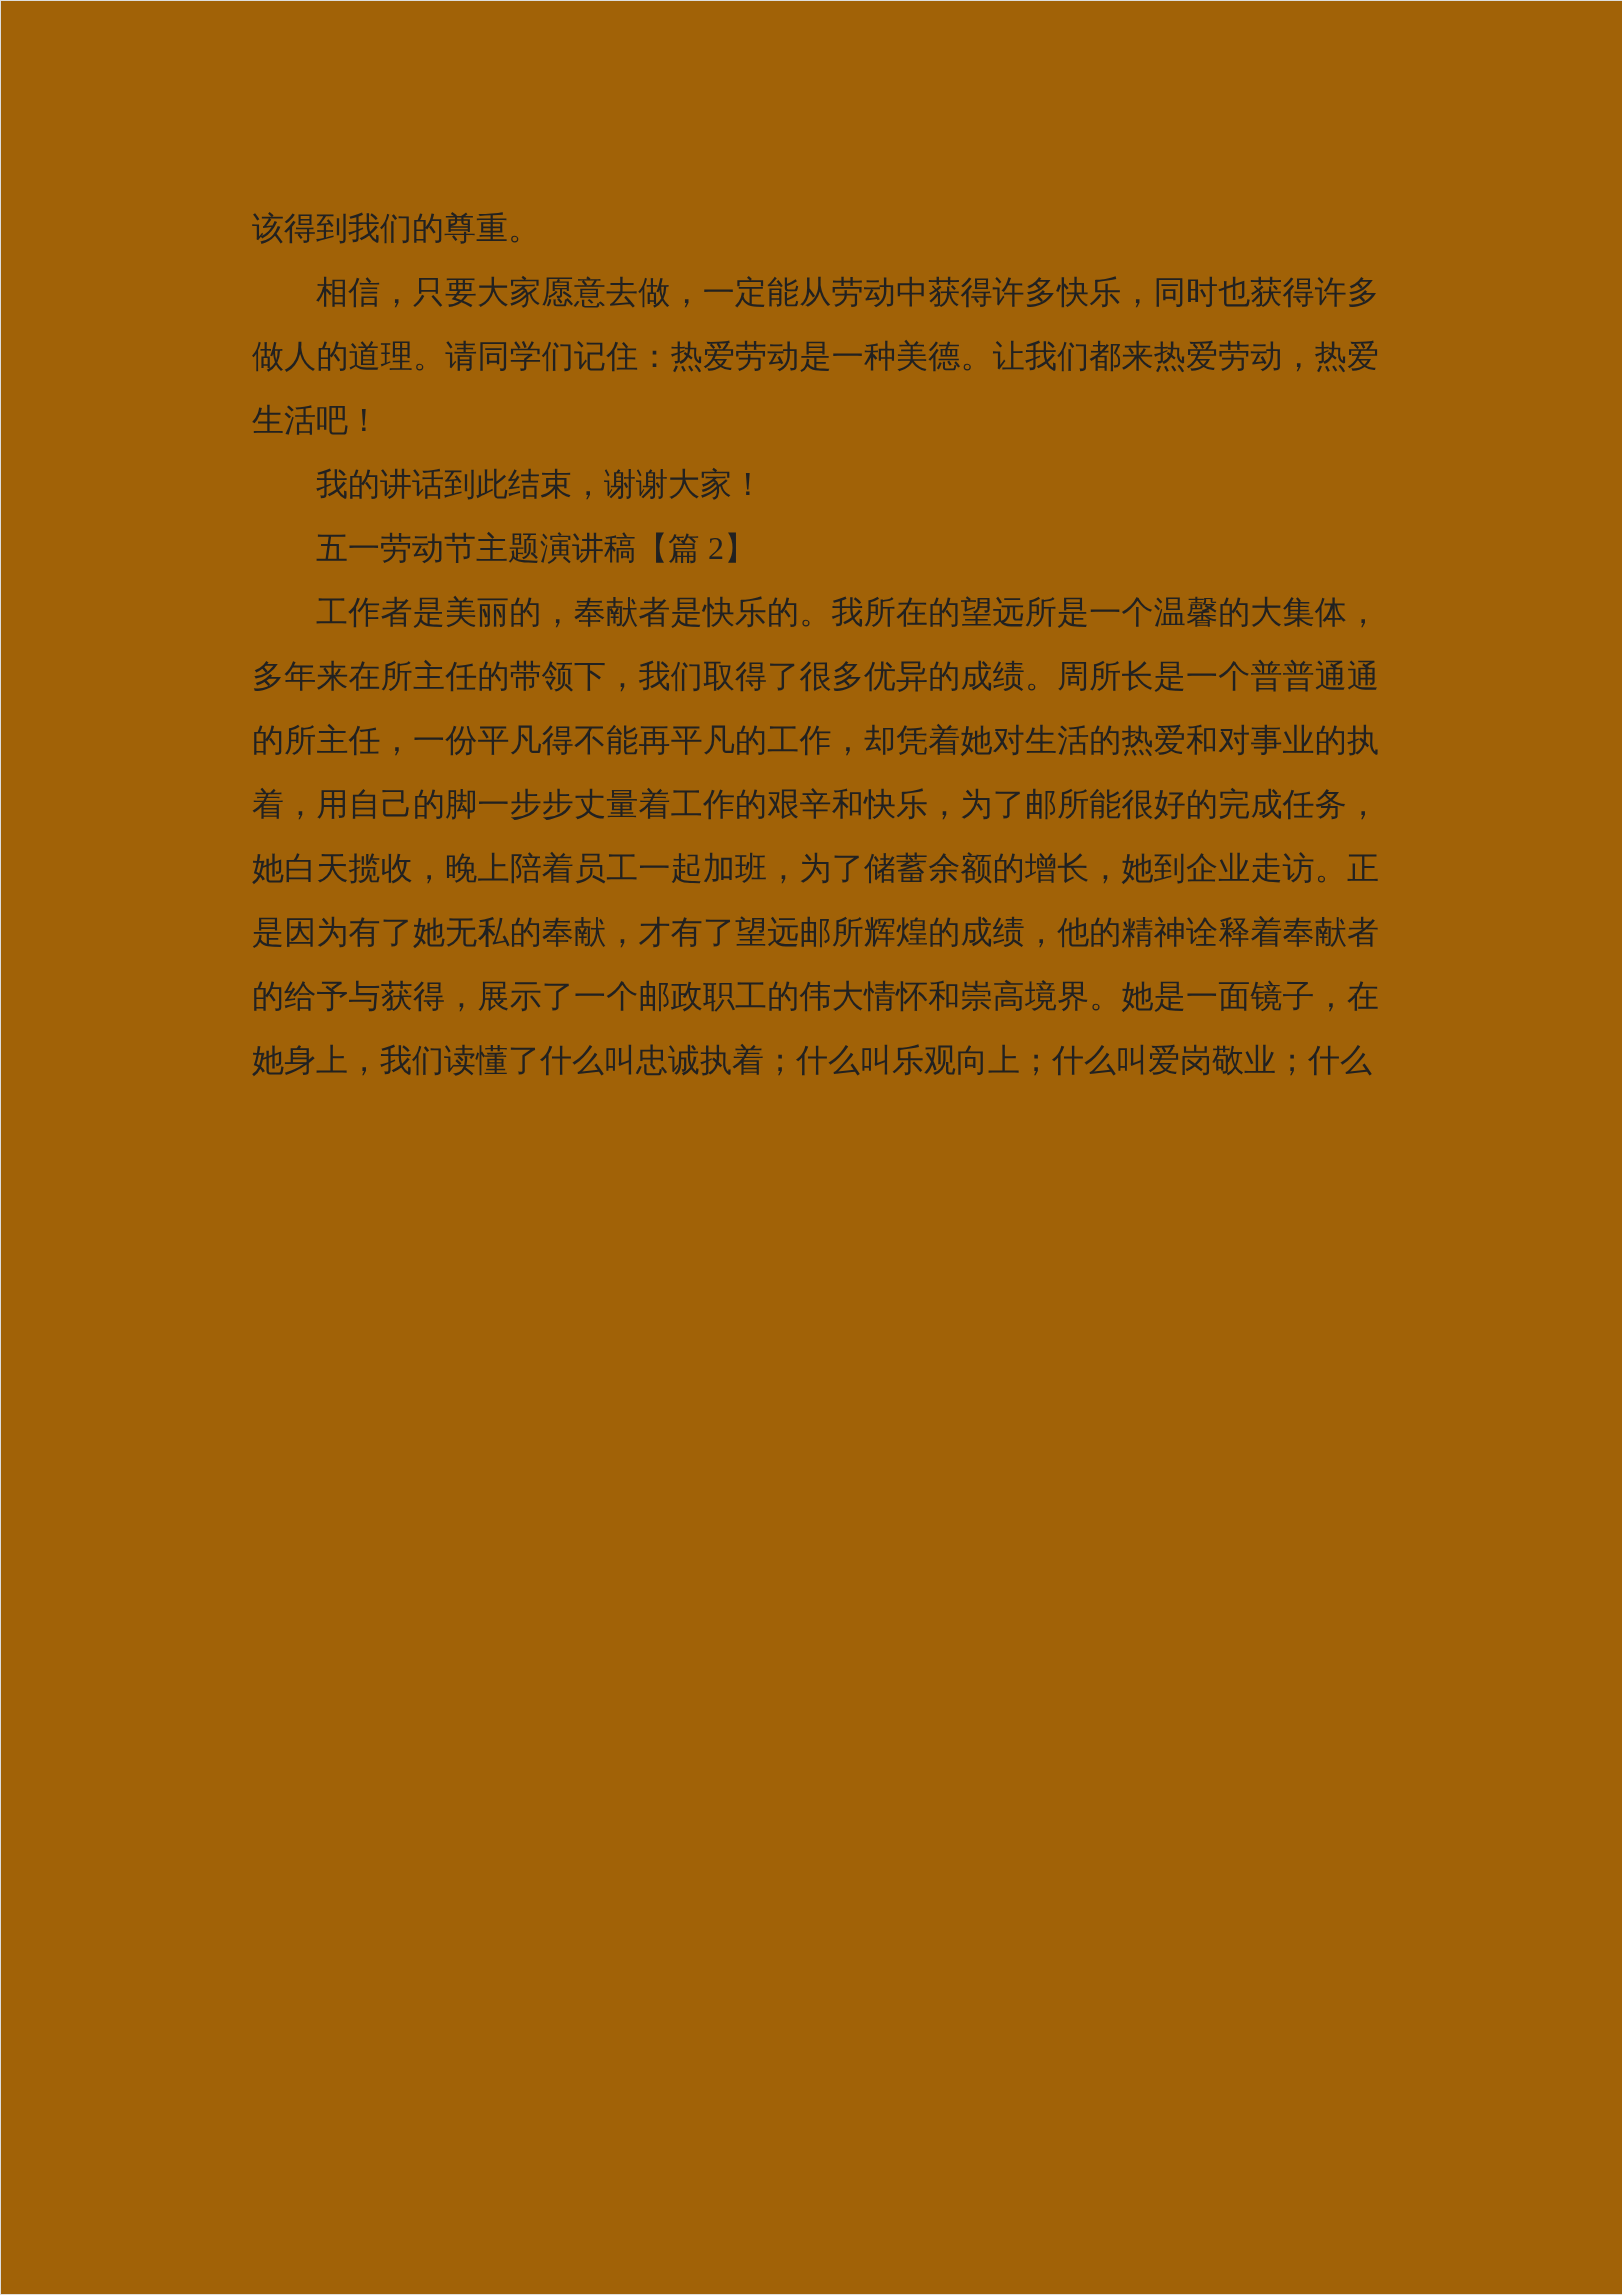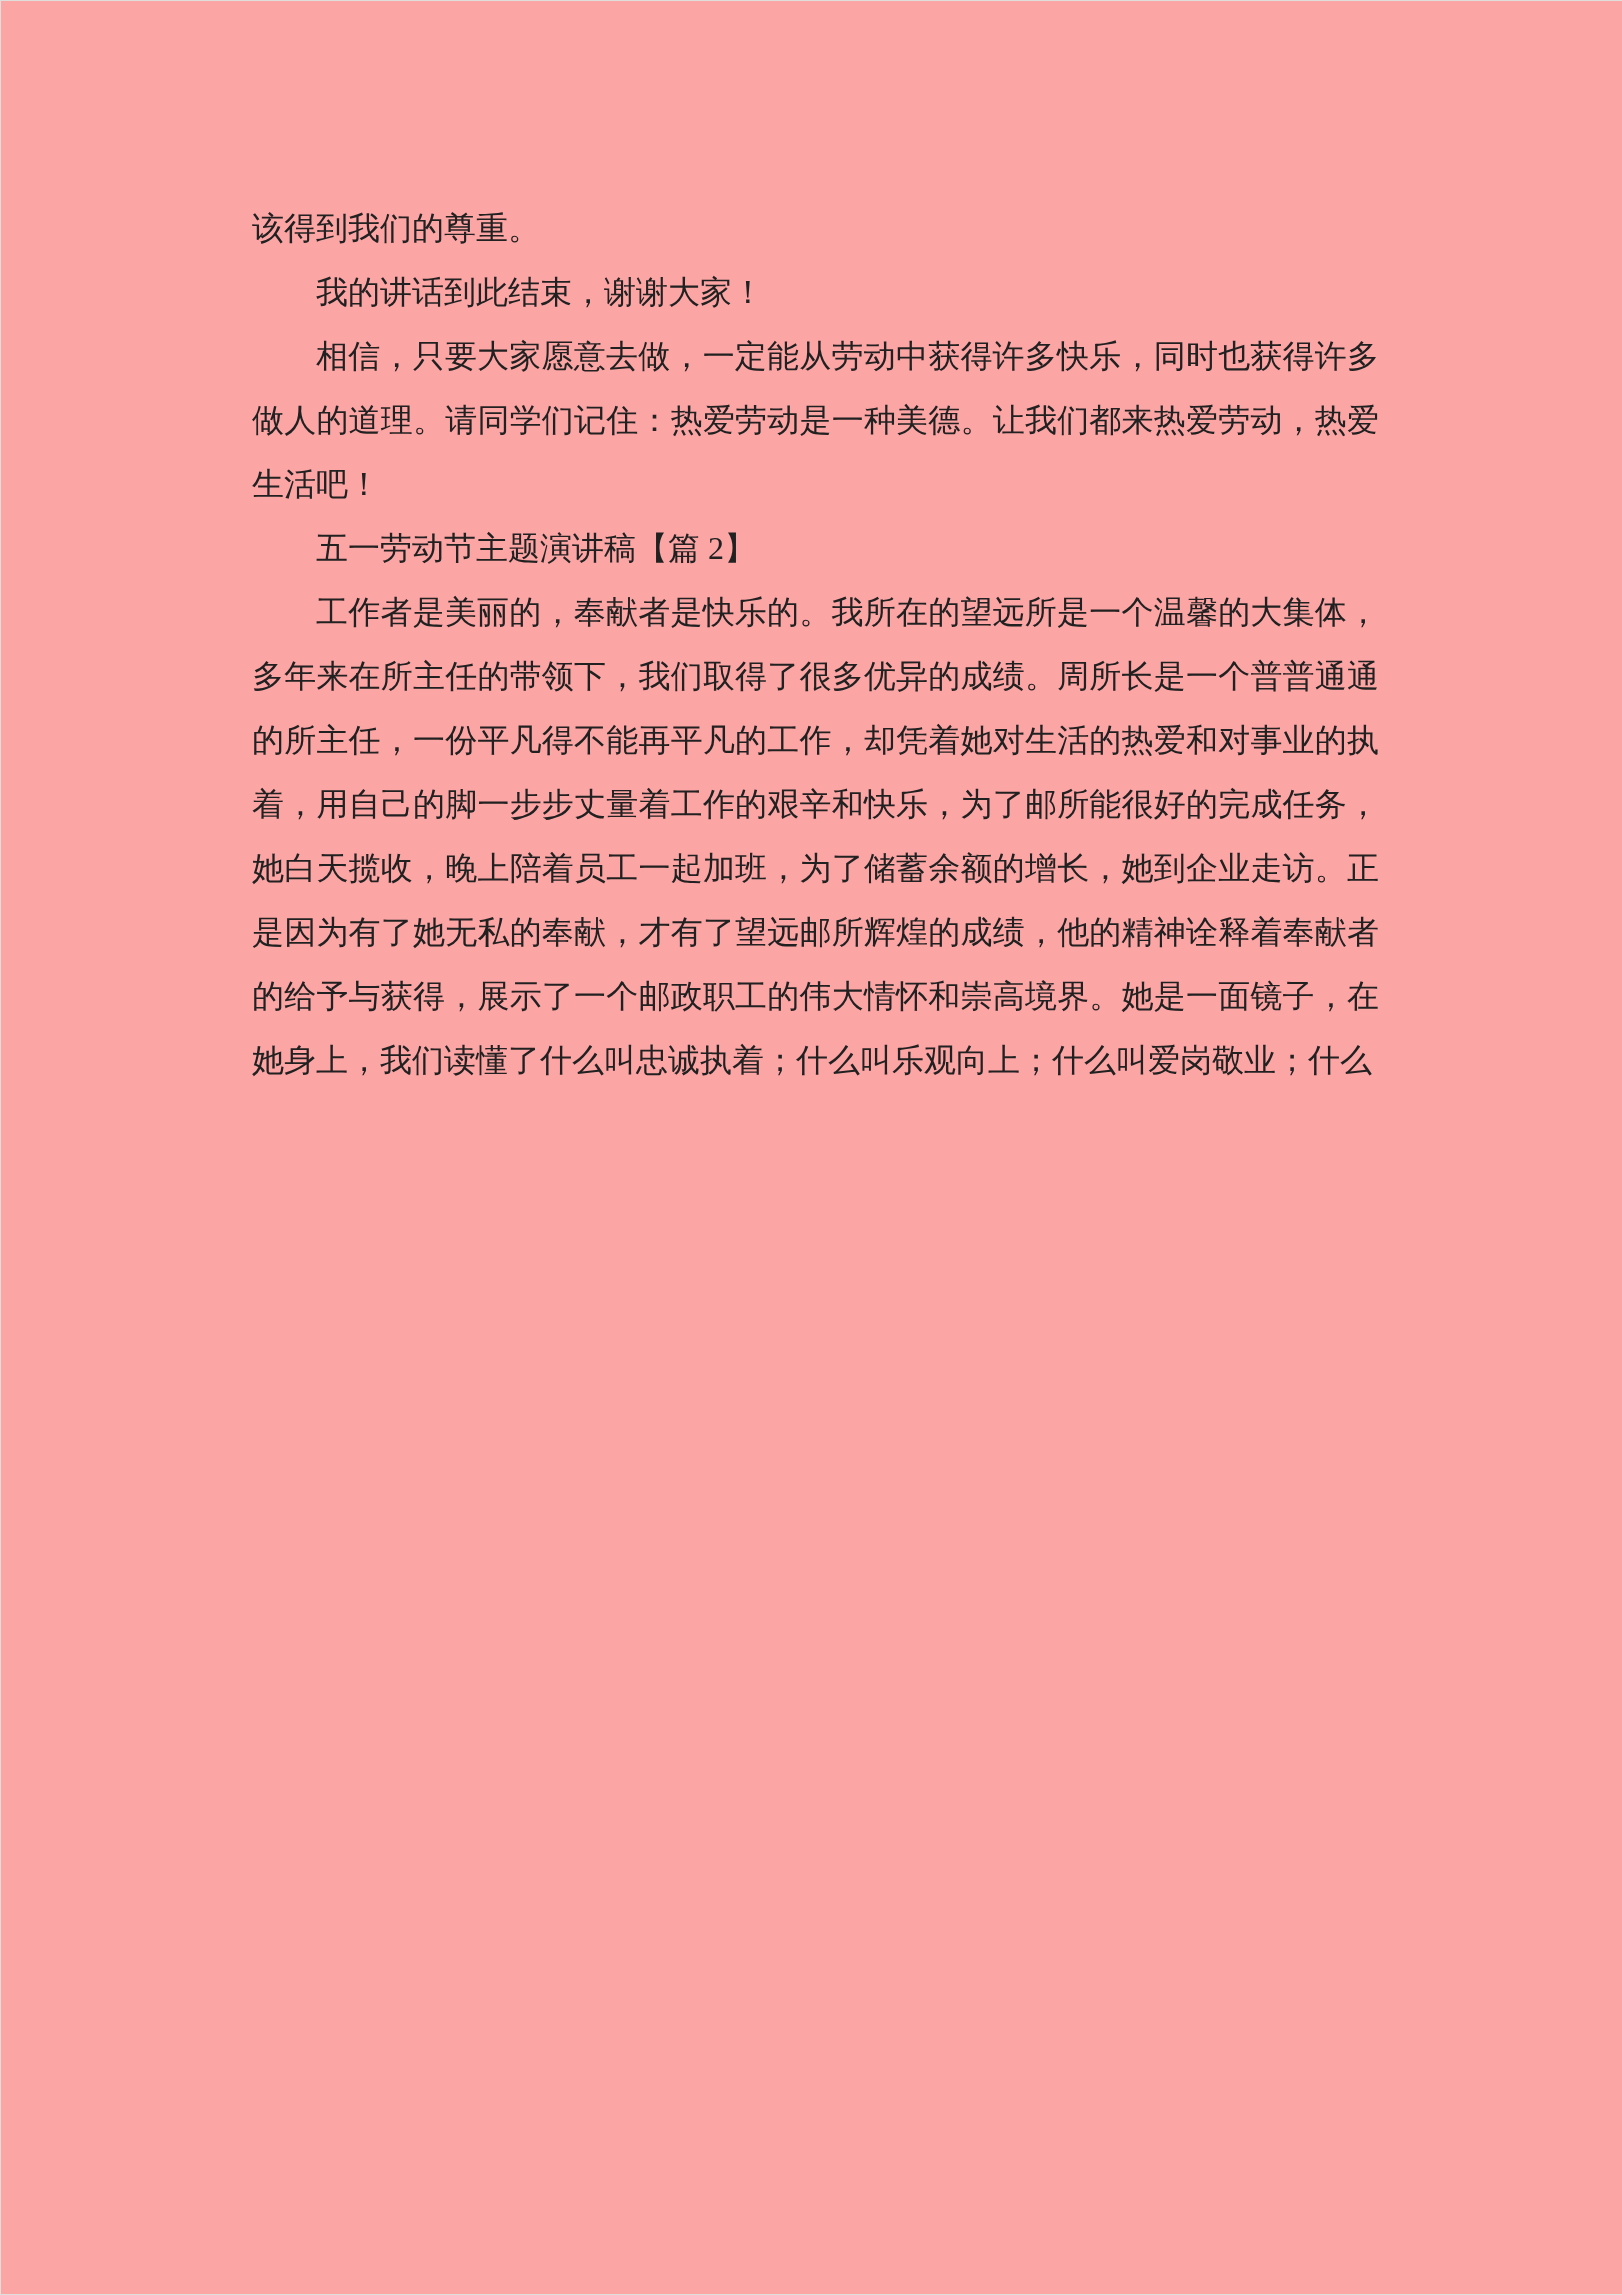--- a/index.html
+++ b/index.html
@@ -9,21 +9,21 @@
   }
   body {
     width: 1623px;
     height: 2295px;
     font-family: "Liberation Serif", "DejaVu Serif", serif;
   }
   .page {
     position: relative;
     width: 1623px;
     height: 2295px;
-    background: #fca5a5;
+    background: #a16207;
     border: 0.7px solid #dededd;
     box-sizing: border-box;
     overflow: hidden;
   }
   .content {
     position: absolute;
     left: 251px;
     top: 195px;
     width: 1127px;
   }
@@ -41,19 +41,19 @@
   .para.no-indent {
     text-indent: 0;
   }
 </style>
 </head>
 <body>
 
 <div class="page">
   <div class="content">
     <p class="para no-indent">该得到我们的尊重。</p>
+    <p class="para">相信，只要大家愿意去做，一定能从劳动中获得许多快乐，同时也获得许多做人的道理。请同学们记住：热爱劳动是一种美德。让我们都来热爱劳动，热爱生活吧！</p>
     <p class="para">我的讲话到此结束，谢谢大家！</p>
-    <p class="para">相信，只要大家愿意去做，一定能从劳动中获得许多快乐，同时也获得许多做人的道理。请同学们记住：热爱劳动是一种美德。让我们都来热爱劳动，热爱生活吧！</p>
     <p class="para">五一劳动节主题演讲稿【篇 2】</p>
     <p class="para">工作者是美丽的，奉献者是快乐的。我所在的望远所是一个温馨的大集体，多年来在所主任的带领下，我们取得了很多优异的成绩。周所长是一个普普通通的所主任，一份平凡得不能再平凡的工作，却凭着她对生活的热爱和对事业的执着，用自己的脚一步步丈量着工作的艰辛和快乐，为了邮所能很好的完成任务，她白天揽收，晚上陪着员工一起加班，为了储蓄余额的增长，她到企业走访。正是因为有了她无私的奉献，才有了望远邮所辉煌的成绩，他的精神诠释着奉献者的给予与获得，展示了一个邮政职工的伟大情怀和崇高境界。她是一面镜子，在她身上，我们读懂了什么叫忠诚执着；什么叫乐观向上；什么叫爱岗敬业；什么</p>
   </div>
 </div>
 
 
 </body></html>

